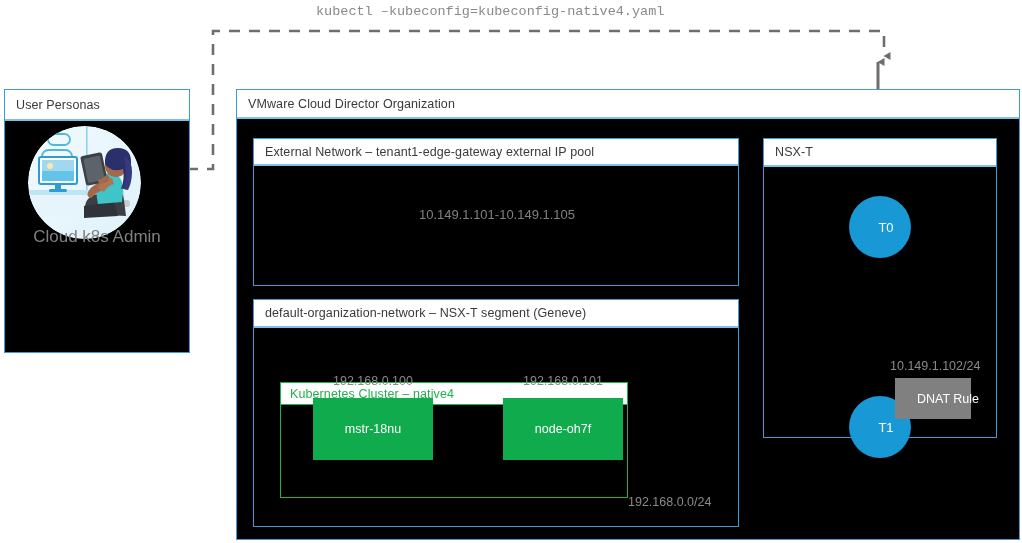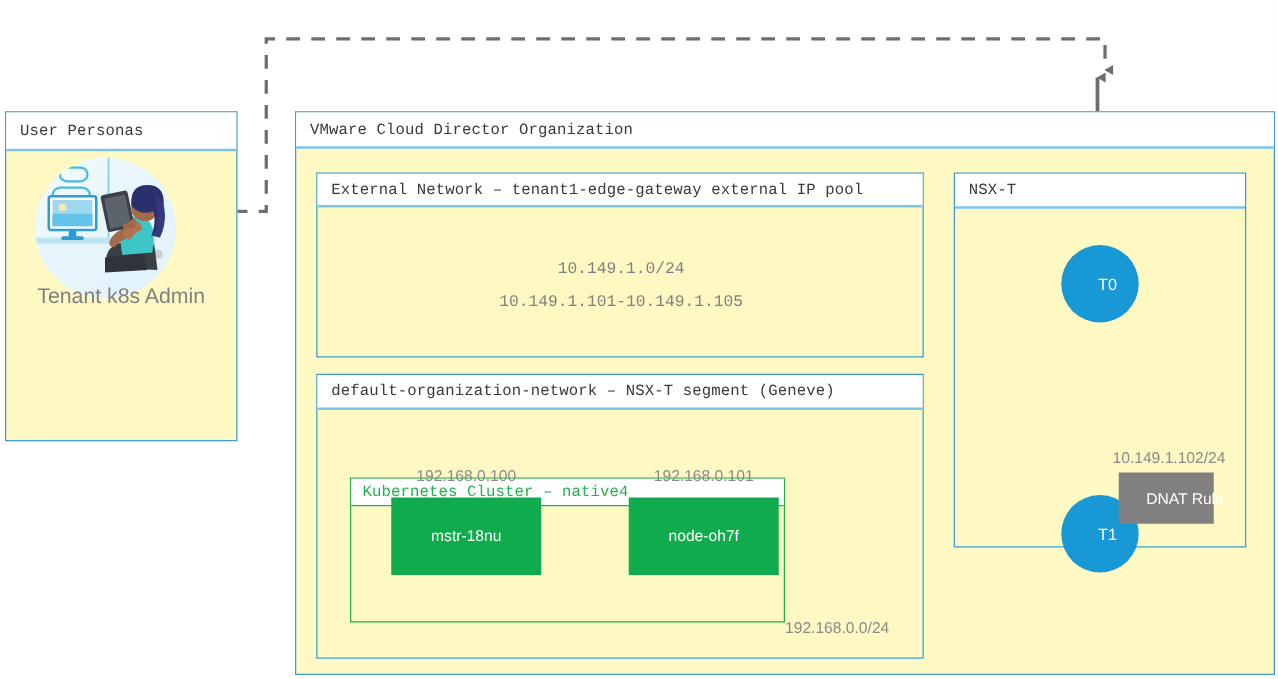--- a/index.html
+++ b/index.html
@@ -5,21 +5,21 @@
   html,body{margin:0;padding:0;background:#ffffff;}
   body{
     width:1022px;height:543px;position:relative;overflow:hidden;
     font-family:"Liberation Sans","DejaVu Sans",sans-serif;
     color:#404040;
   }
   .canvas{position:absolute;left:0;top:0;width:1022px;height:543px;}
   svg.wires{position:absolute;left:0;top:0;width:1022px;height:543px;pointer-events:none;}
 
   
-  .box{position:absolute;box-sizing:border-box;background:#fef9c3;font-family:Liberation Mono, monospace;}
+  .box{position:absolute;box-sizing:border-box;background:#000000;}
   .box-blue{border:1px solid #3d9ad6;}
   .hdr{position:absolute;box-sizing:border-box;left:0;top:0;width:100%;
        border-bottom:2px solid #7ec2e8;background:#ffffff;}
   .hdr-label{position:absolute;left:11px;top:50%;transform:translateY(-50%);
        font-size:12.5px;color:#3a3a3a;white-space:nowrap;letter-spacing:.1px;}
 
   
   .cmd{position:absolute;left:316px;top:4px;font-size:13.5px;color:#8a8a8a;
        font-family:"Liberation Mono","DejaVu Sans Mono",monospace;white-space:nowrap;}
 
@@ -111,20 +111,21 @@
 
     <g>
       <path d="M893,219 L938,219 L938,352" stroke="#6e6e6e" stroke-width="2.6" fill="none" stroke-dasharray="11,9" marker-end="url(#arrDown)"></path>
     </g>
 
     <g>
       <path d="M889,364 L374,364 L374,378" stroke="#6e6e6e" stroke-width="2.6" fill="none" stroke-dasharray="11,9" marker-end="url(#arrDown)"></path>
     </g>
   </svg>
 
+  <div class="cmd">kubectl –kubeconfig=kubeconfig-native4.yaml</div>
 
   <div class="box box-blue" id="personas">
     <div class="hdr">
       <div class="hdr-label">User Personas</div>
     </div>
   </div>
 
   <div class="avatar">
     <svg viewBox="0 0 113 113" width="113" height="113" xmlns="http://www.w3.org/2000/svg">
       <defs>
@@ -170,34 +171,33 @@
         <path d="M96,30 q8,4 8,16 q0,10 -4,18 l-5,-1 q5,-14 1,-33 z" fill="#343a7d"></path>
 
         <rect x="55" y="28" width="22" height="30" rx="2.5" transform="rotate(-12 66 43)" fill="#3c4147"></rect>
         <rect x="57.5" y="31" width="17" height="24.5" rx="1.5" transform="rotate(-12 66 43)" fill="#5d636b"></rect>
 
         <path d="M70,54 q6,-2 9,-6 l3,4 q-4,5 -11,6 z" fill="#a3694a"></path>
       </g>
     </svg>
   </div>
 
-  <div class="persona-name">Tenant k8s Admin</div>
+  <div class="persona-name">Cloud k8s Admin</div>
 
   <div class="box box-blue" id="vcd">
     <div class="hdr">
       <div class="hdr-label">VMware Cloud Director Organization</div>
     </div>
   </div>
 
   <div class="box box-blue" id="extnet">
     <div class="hdr">
       <div class="hdr-label">External Network – tenant1-edge-gateway external IP pool</div>
     </div>
     <div class="ip-lines">
-      <div>10.149.1.0/24</div>
       <div>10.149.1.101-10.149.1.105</div>
     </div>
   </div>
 
   <div class="box box-blue" id="orgnet">
     <div class="hdr">
       <div class="hdr-label">default-organization-network – NSX-T segment (Geneve)</div>
     </div>
   </div>
 

